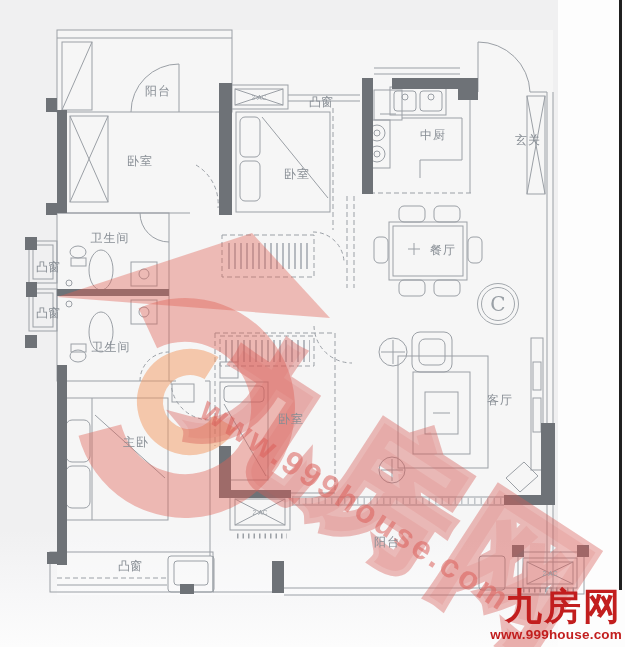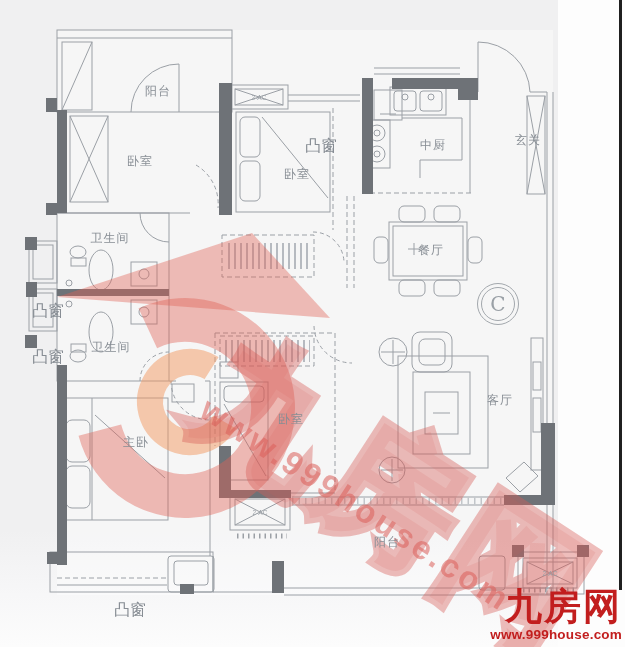--- a/index.html
+++ b/index.html
@@ -6,21 +6,21 @@
   body{width:625px;height:647px;position:relative;overflow:hidden;background:#fff;
        font-family:"Liberation Sans","DejaVu Sans",sans-serif;}
   .stage{position:absolute;inset:0;}
   .bg-gray{position:absolute;left:0;top:0;width:558px;height:647px;
            background:linear-gradient(180deg,#f0f0f1 0%,#f0f0f1 82%,#f7f7f8 92%,#fcfcfc 100%);}
   .bg-white{position:absolute;left:558px;top:0;width:67px;height:647px;background:#fdfdfd;}
   .edge-line{position:absolute;left:619px;top:0;width:3px;height:590px;background:#1f1f1f;}
   svg.plan{position:absolute;left:0;top:0;}
   .lbl{position:absolute;transform:translate(-50%,-50%);font-size:12px;color:#878d94;
        letter-spacing:1px;white-space:nowrap;}
-  .lbl.sm{font-size:16px;letter-spacing:0;margin-top:44px;}
+  .lbl.sm{font-size:12px;letter-spacing:0;}
   .lbl.ac{font-size:6.5px;color:#9aa0a6;letter-spacing:0;}
   .c-badge{position:absolute;left:498px;top:304px;transform:translate(-50%,-50%);
            width:40px;height:40px;border:1px solid #a3a8ad;border-radius:50%;
            display:flex;align-items:center;justify-content:center;}
   .c-badge .inner{width:32px;height:32px;border:1px solid #a3a8ad;border-radius:50%;
            display:flex;align-items:center;justify-content:center;
            font-family:"DejaVu Serif",serif;font-size:20px;color:#9aa0a6;}
   .wm-brand{position:absolute;left:262px;top:300px;transform:rotate(33deg);transform-origin:0 0;
             font-size:138px;font-weight:bold;letter-spacing:8px;white-space:nowrap;
             color:rgba(216,92,88,0.14);-webkit-text-stroke:11px rgba(216,92,88,0.40);}
@@ -235,26 +235,26 @@
     </g>
   </svg>
 
   <div class="wm-brand">九房网</div>
   <div class="wm-url">www.999house.com</div>
 
   <div class="lbl" style="left:158px;top:91px">阳台</div>
   <div class="lbl" style="left:140px;top:161px">卧室</div>
   <div class="lbl" style="left:297px;top:174px">卧室</div>
   <div class="lbl sm" style="left:321px;top:102px">凸窗</div>
-  <div class="lbl" style="left:433px;top:145px">中厨</div>
+  <div class="lbl" style="left:433px;top:135px">中厨</div>
   <div class="lbl" style="left:528px;top:140px">玄关</div>
   <div class="lbl" style="left:110px;top:238px">卫生间</div>
   <div class="lbl sm" style="left:48px;top:267px">凸窗</div>
   <div class="lbl sm" style="left:48px;top:313px">凸窗</div>
-  <div class="lbl" style="left:431px;top:250px">餐厅</div>
+  <div class="lbl" style="left:443px;top:250px">餐厅</div>
   <div class="lbl" style="left:111px;top:347px">卫生间</div>
   <div class="lbl" style="left:291px;top:419px">卧室</div>
   <div class="lbl" style="left:500px;top:400px">客厅</div>
   <div class="lbl" style="left:136px;top:442px">主卧</div>
   <div class="lbl sm" style="left:130px;top:566px">凸窗</div>
   <div class="lbl" style="left:387px;top:542px">阳台</div>
 
   <div class="lbl ac" style="left:259px;top:97px">2-AC</div>
   <div class="lbl ac" style="left:260px;top:512px">2-AC</div>
   <div class="lbl ac" style="left:550px;top:573px">2-AC</div>

